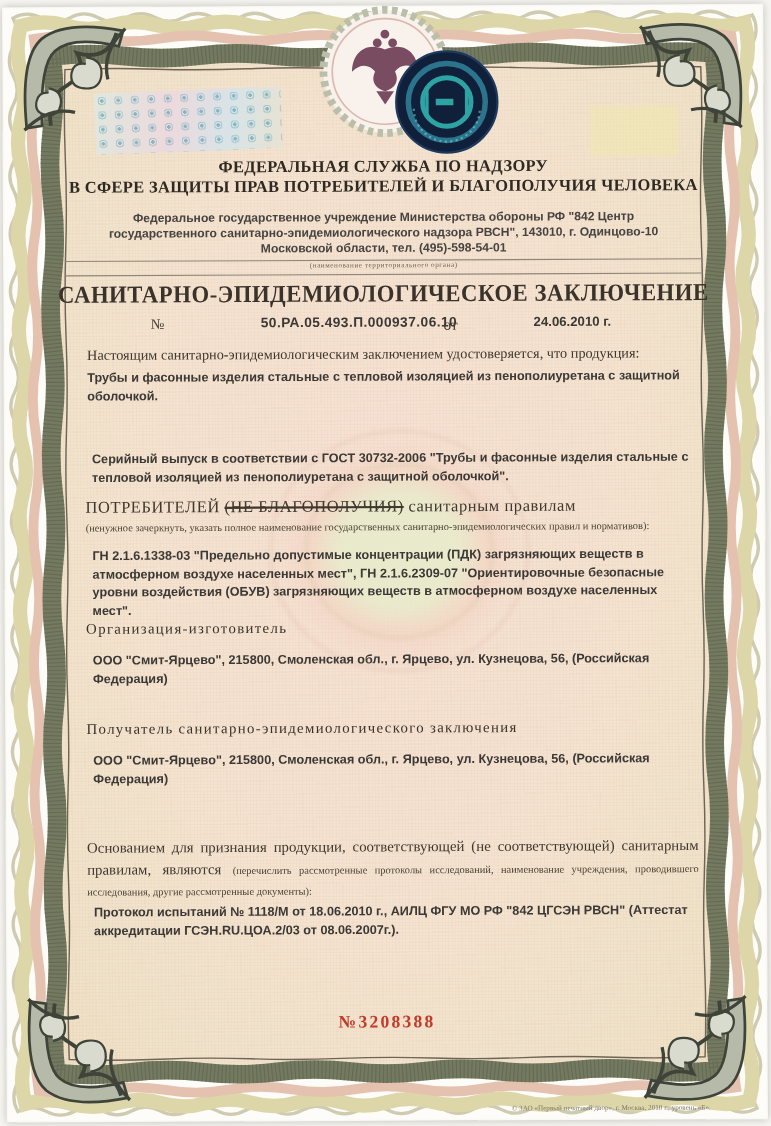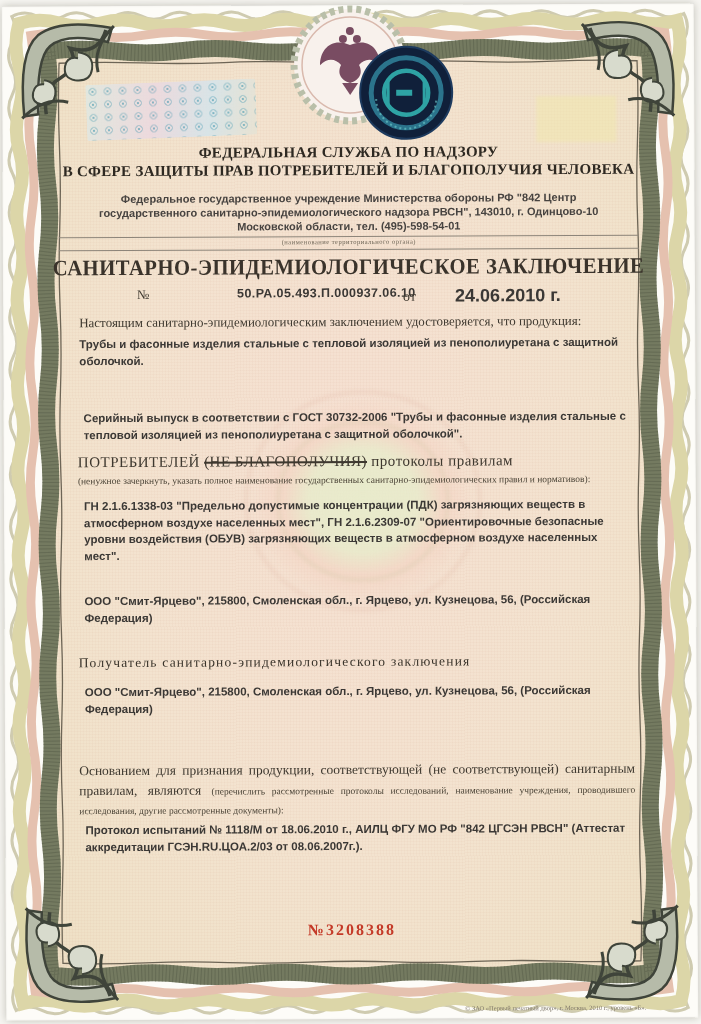--- a/index.html
+++ b/index.html
@@ -127,36 +127,37 @@
   <div class="rule" style="top:244px"></div>
 
   <div class="tx ctr title" style="top:249px">
     <span class="squeeze">САНИТАРНО-ЭПИДЕМИОЛОГИЧЕСКОЕ ЗАКЛЮЧЕНИЕ</span>
   </div>
 
   <div class="numrow">
     <span class="tx" style="left:134px;top:281px;font-size:13px">№</span>
     <span class="tx sans-b" style="left:198px;top:281px;font-size:12.5px;letter-spacing:.4px">50.РА.05.493.П.000937.06.10</span>
     <span class="tx" style="left:400px;top:284px;font-size:14px">от</span>
-    <span class="tx sans-b" style="left:416px;top:281px;font-size:18px">24.06.2010 г.</span>
+    <span class="tx sans-b" style="left:446px;top:281px;font-size:12px">24.06.2010 г.</span>
   </div>
 
   <div class="tx body-serif" style="left:76px;top:309px;width:552px">Настоящим санитарно-эпидемиологическим заключением удостоверяется, что продукция:</div>
   <div class="tx fill" style="left:76px;top:330px;width:552px">Трубы и фасонные изделия стальные с тепловой изоляцией из пенополиуретана с защитной оболочкой.</div>
 
   <div class="tx fill" style="left:80px;top:404px;width:548px">Серийный выпуск в соответствии с ГОСТ 30732-2006 "Трубы и фасонные изделия стальные с тепловой изоляцией из пенополиуретана с защитной оболочкой".</div>
 
   <div class="tx conf-pos" style="left:74px;top:448px;width:556px">
     <span>ПОТРЕБИТЕЛЕЙ</span>
     <span class="struck">(НЕ БЛАГОПОЛУЧИЯ)</span>
-    <span>протоколы правилам</span>
+    <span>санитарным правилам</span>
   </div>
   <div class="tx smallnote" style="left:74px;top:469px;width:556px">(ненужное зачеркнуть, указать полное наименование государственных санитарно-эпидемиологических правил и нормативов):</div>
   <div class="tx fill" style="left:80px;top:492px;width:548px">ГН 2.1.6.1338-03 "Предельно допустимые концентрации (ПДК) загрязняющих веществ в атмосферном воздухе населенных мест", ГН 2.1.6.2309-07 "Ориентировочные безопасные уровни воздействия (ОБУВ) загрязняющих веществ в атмосферном воздухе населенных мест".</div>
 
+  <div class="tx seclabel" style="left:74px;top:558px">Организация-изготовитель</div>
   <div class="tx fill" style="left:80px;top:587px;width:548px">ООО "Смит-Ярцево", 215800, Смоленская обл., г. Ярцево, ул. Кузнецова, 56, (Российская Федерация)</div>
 
   <div class="tx seclabel" style="left:74px;top:649px">Получатель санитарно-эпидемиологического заключения</div>
   <div class="tx fill" style="left:80px;top:678px;width:548px">ООО "Смит-Ярцево", 215800, Смоленская обл., г. Ярцево, ул. Кузнецова, 56, (Российская Федерация)</div>
 
   <div class="tx basis" style="left:74px;top:755px;width:556px">
     <span>Основанием для признания продукции, соответствующей (не соответствующей) санитарным правилам, являются </span>
     <span class="smallnote">(перечислить рассмотренные протоколы исследований, наименование учреждения, проводившего исследования, другие рассмотренные документы):</span>
   </div>
   <div class="tx fill" style="left:80px;top:816px;width:548px">Протокол испытаний № 1118/М от 18.06.2010 г., АИЛЦ ФГУ МО РФ "842 ЦГСЭН РВСН" (Аттестат аккредитации ГСЭН.RU.ЦОА.2/03 от 08.06.2007г.).</div>

